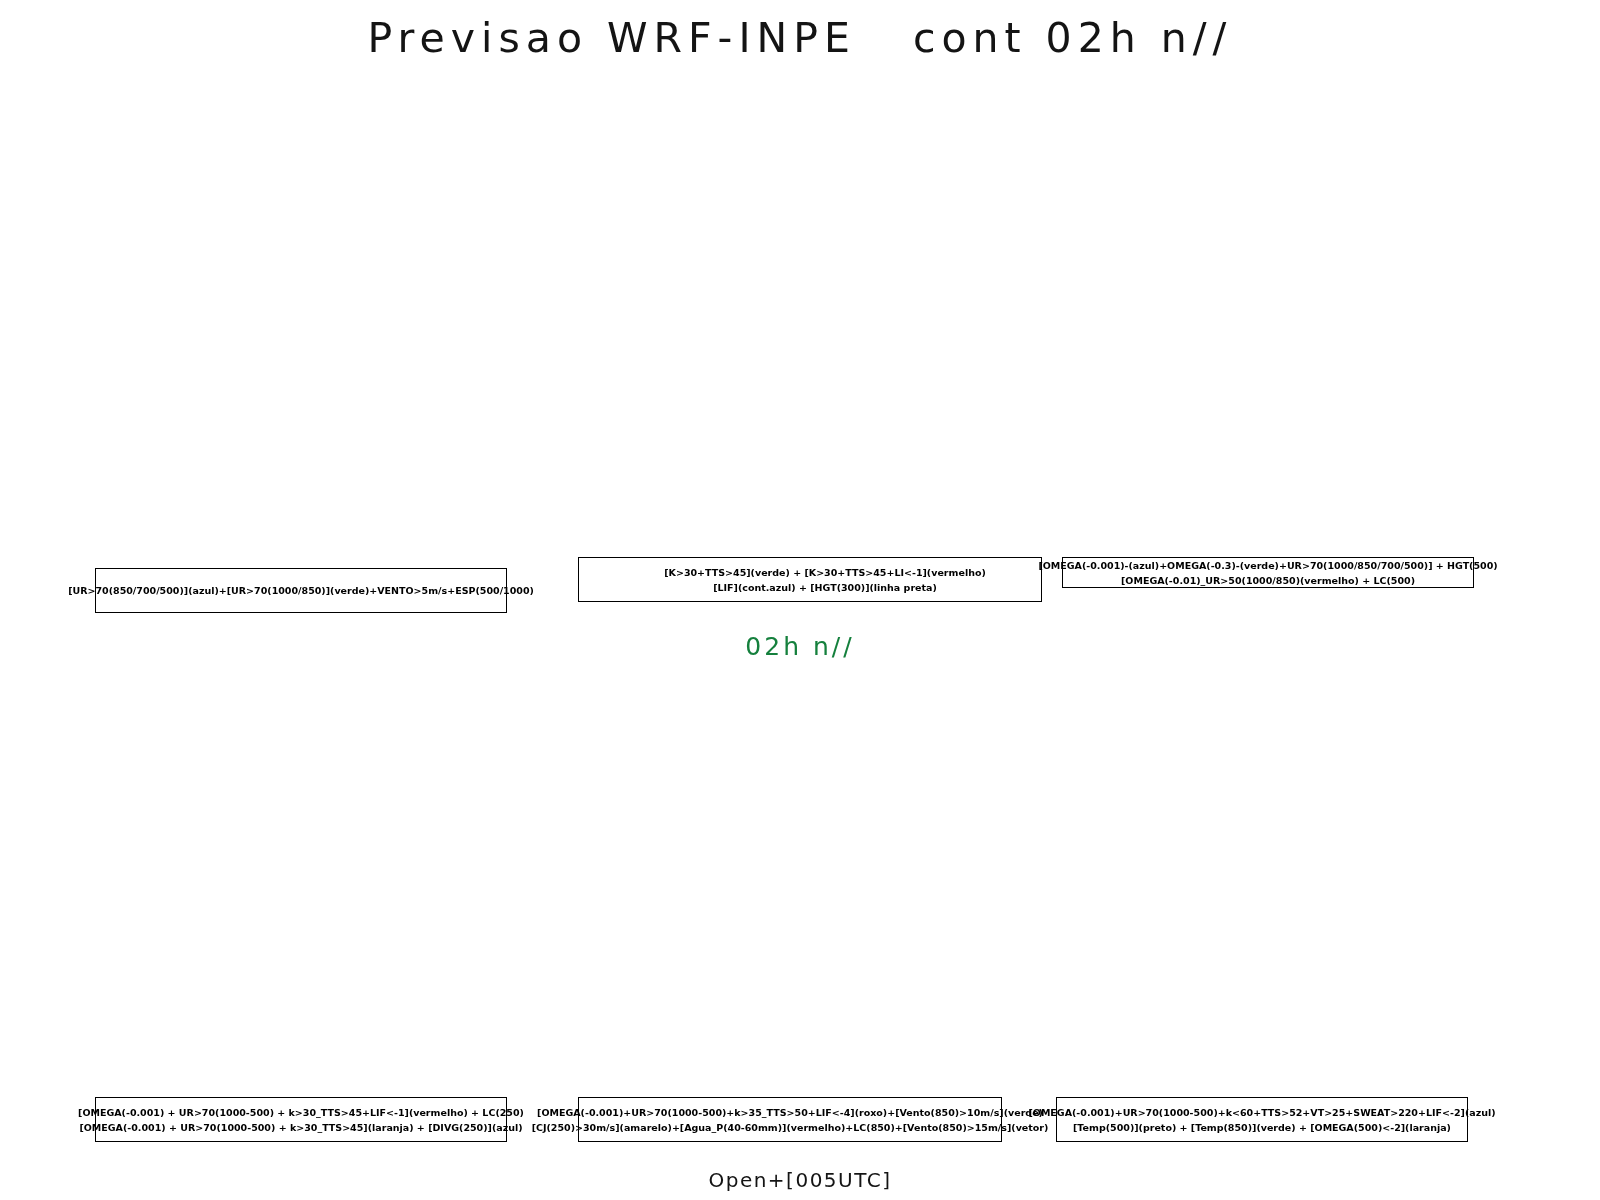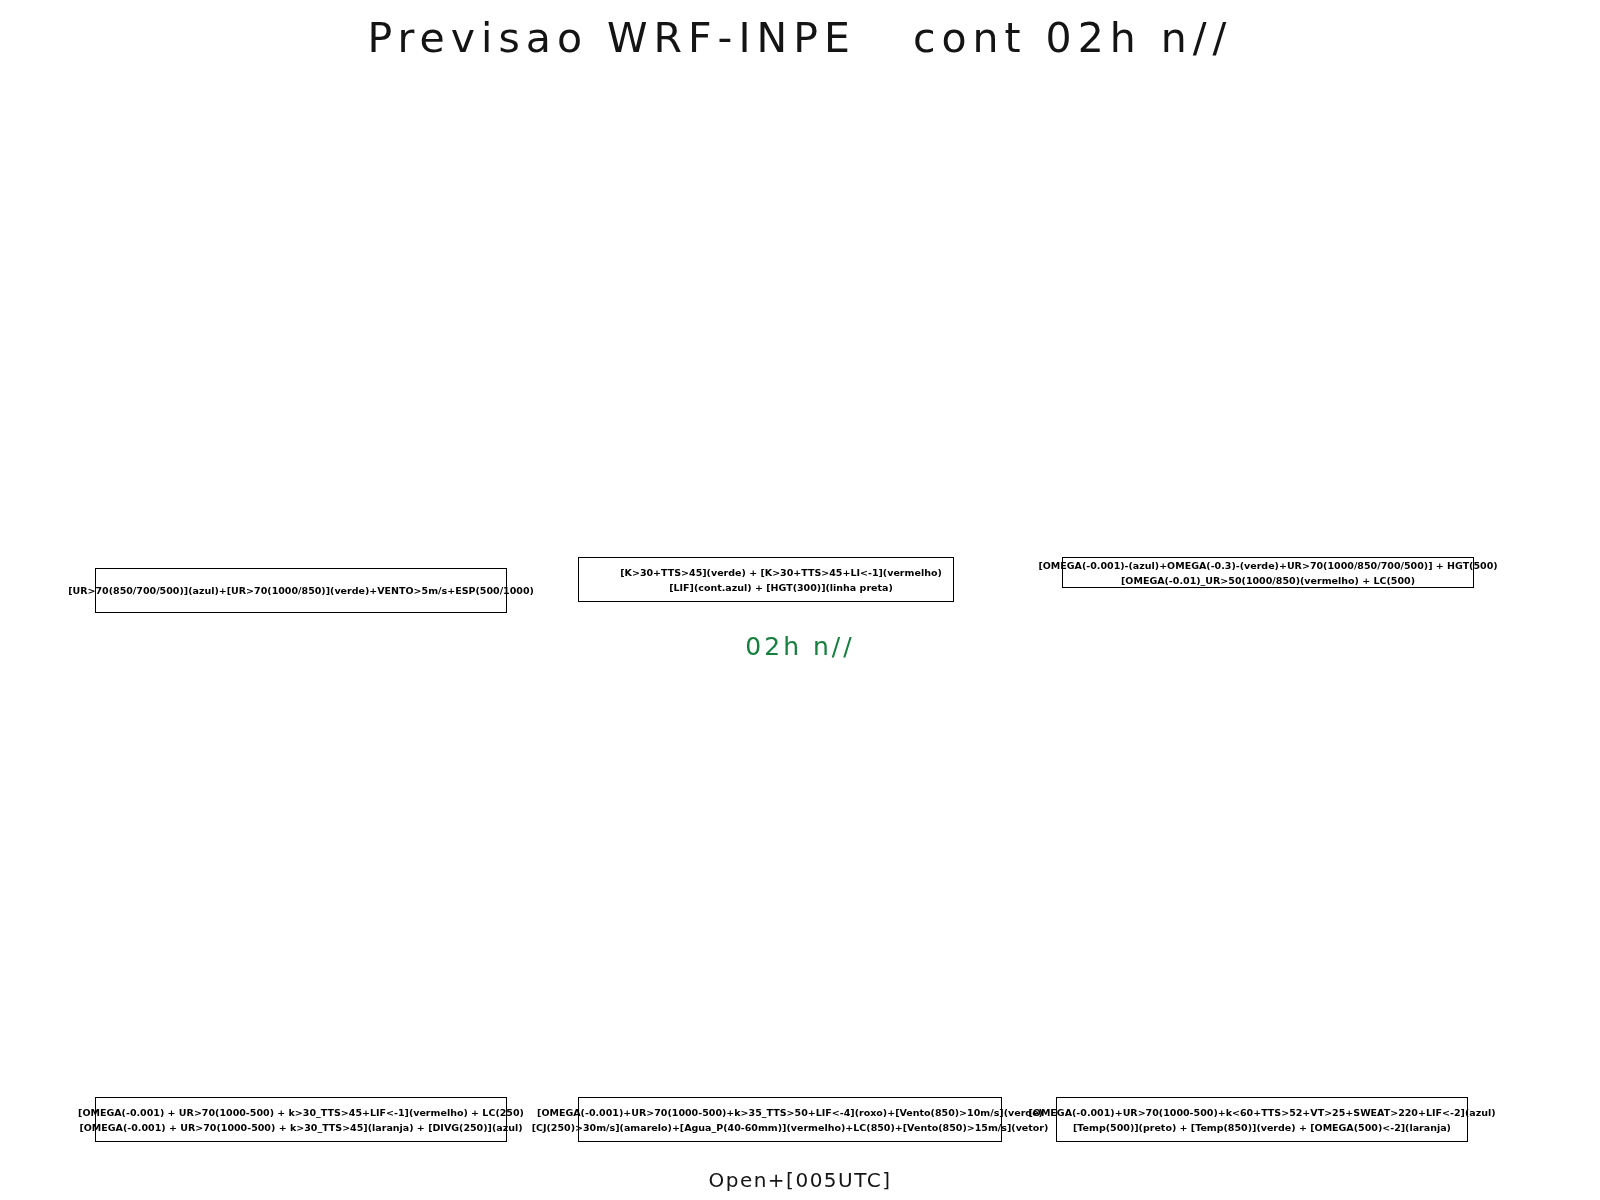--- a/index.html
+++ b/index.html
@@ -76,21 +76,21 @@
     font-size: 9.5px;
     line-height: 15px;
     color: #000000;
     white-space: nowrap;
     text-align: center;
     letter-spacing: 0px;
   }
 
   
   #box-r1c1 { left: 95px;   top: 557px; width: 412px; height: 45px; margin-top: 11px; }
-  #box-r1c2 { left: 578px;  top: 557px; width: 376px; height: 45px; padding-left: 36px; }
+  #box-r1c2 { left: 578px;  top: 557px; width: 464px; height: 45px; padding-left: 36px; }
   #box-r1c3 { left: 1062px; top: 557px; width: 412px; height: 31px; }
 
   
   #box-r2c1 { left: 95px;   top: 1097px; width: 412px; height: 45px; }
   #box-r2c2 { left: 578px;  top: 1097px; width: 424px; height: 45px; }
   #box-r2c3 { left: 1056px; top: 1097px; width: 412px; height: 45px; }
 </style>
 </head>
 <body>
 

